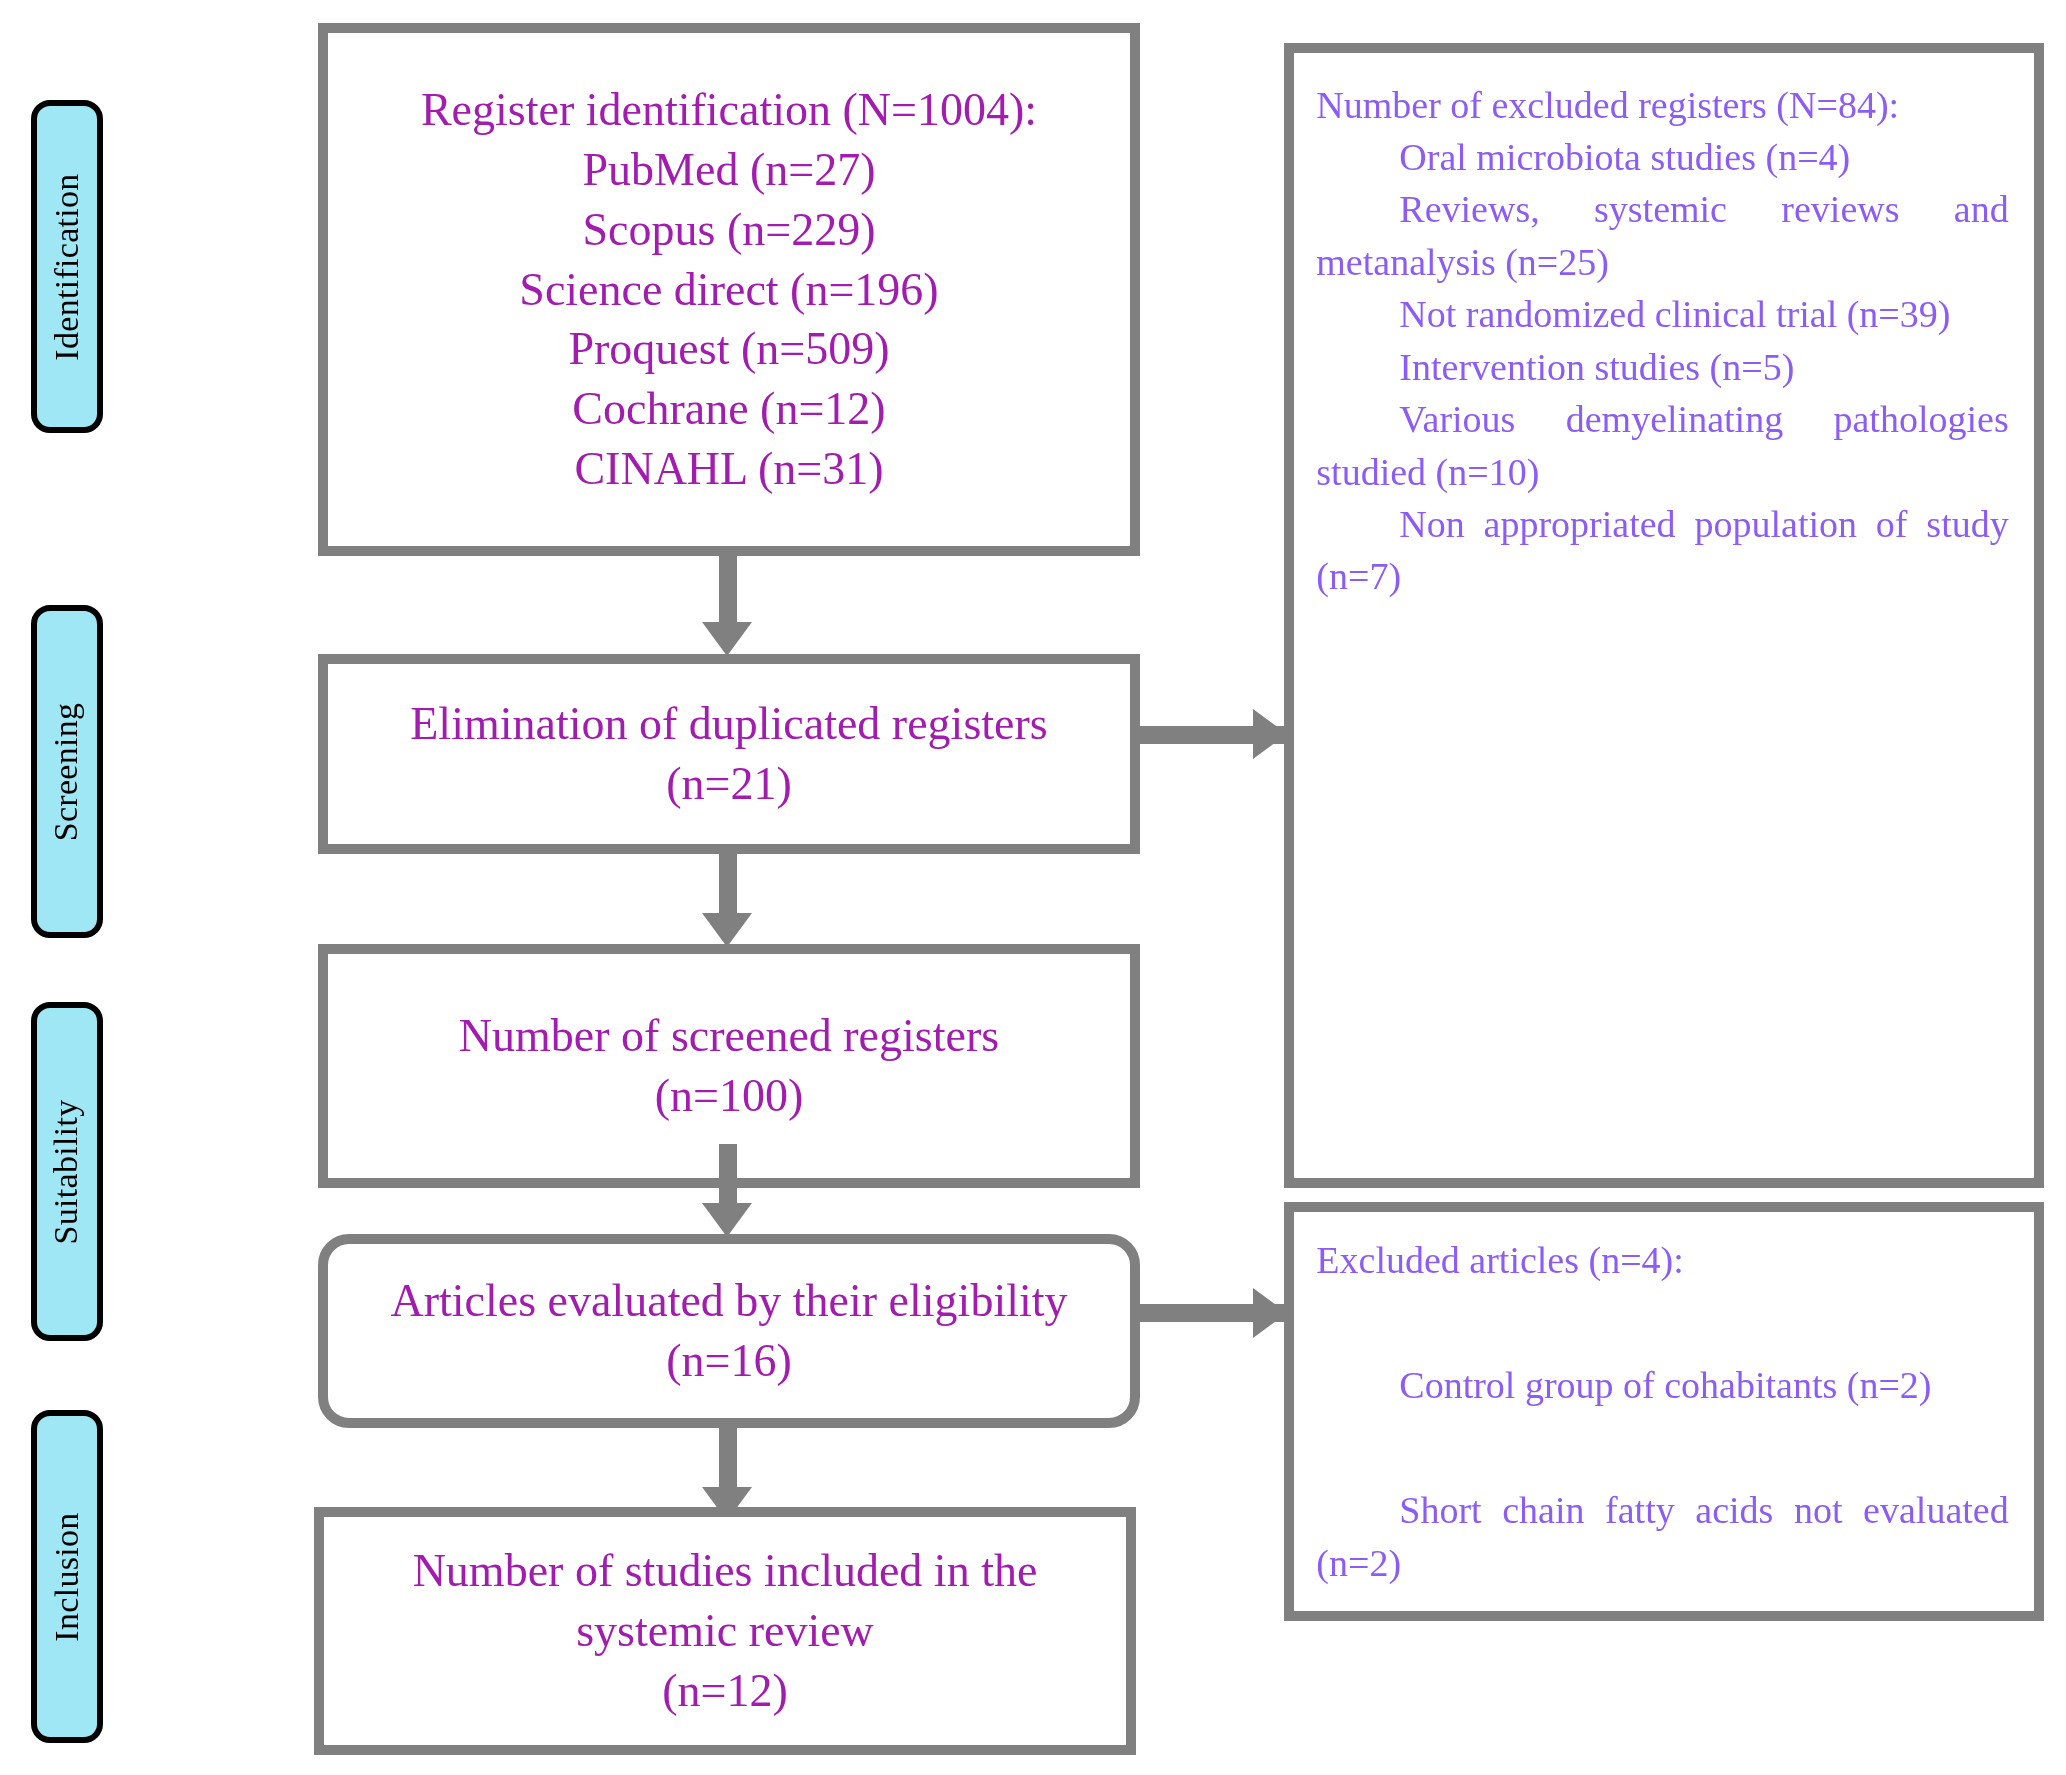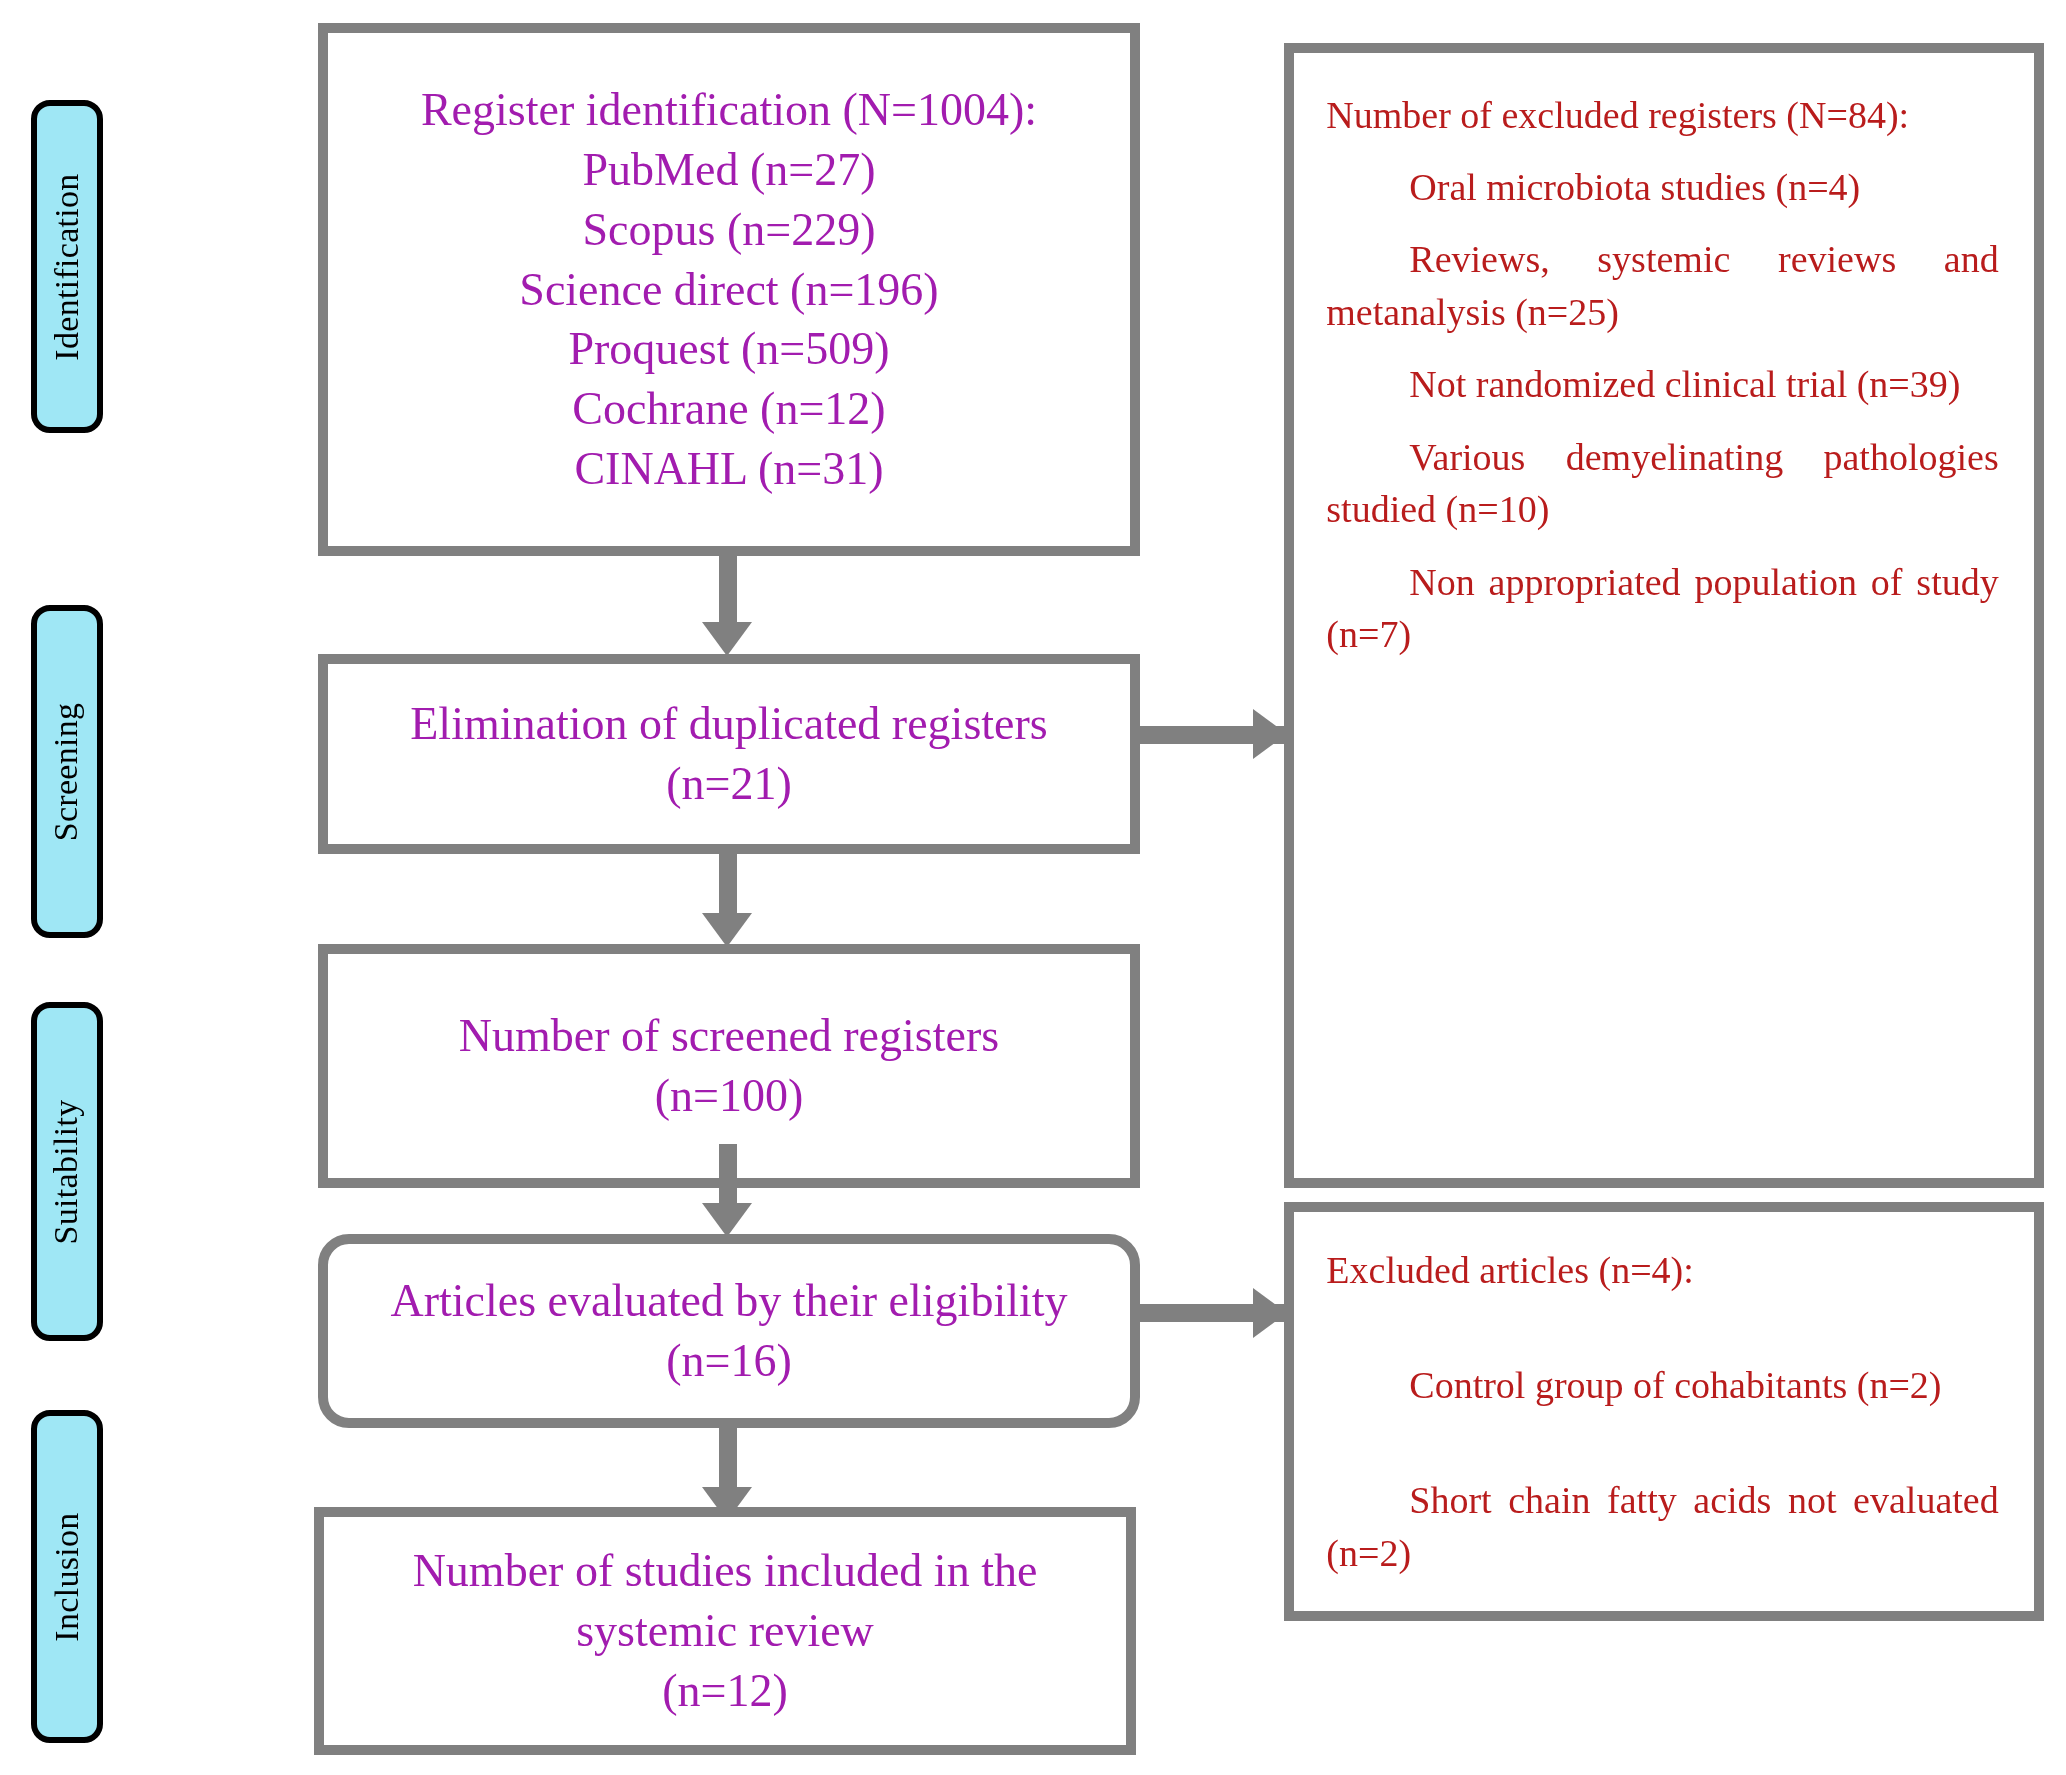--- a/index.html
+++ b/index.html
@@ -59,22 +59,22 @@
     color: #a21caf;
   }
   .box .line.c { text-align: center; }
 
   
   .para {
     font-size: 38px;
     line-height: 1.38;
     text-align: justify;
     text-justify: inter-word;
-    color: #b91c1c;
-    margin: 10px;
+    color: #8b5cf6;
+    margin: 0;
     padding: 0 22px 0 19px;
   }
   .para.hang { text-indent: 83px; }
   .para.flat { text-indent: 0; }
 
   
   .vline {
     position: absolute;
     background: #808080;
   }
@@ -167,20 +167,21 @@
     <div class="line c">Number of studies included in the</div>
     <div class="line c">systemic review</div>
     <div class="line c">(n=12)</div>
   </div>
 
   <div class="box justified" style="left:1284px; top:43px; width:760px; height:1145px; padding:25.5px 3.3px; justify-content:flex-start;">
     <p class="para flat">Number of excluded registers (N=84):</p>
     <p class="para hang">Oral microbiota studies (n=4)</p>
     <p class="para hang">Reviews, systemic reviews and metanalysis (n=25)</p>
     <p class="para hang">Not randomized clinical trial (n=39)</p>
+    <p class="para hang">Intervention studies (n=5)</p>
     <p class="para hang">Various demyelinating pathologies studied (n=10)</p>
     <p class="para hang">Non appropriated population of study (n=7)</p>
   </div>
 
   <div class="box justified" style="left:1284px; top:1202px; width:760px; height:419px; padding:22px 3.3px; justify-content:space-between;">
     <p class="para flat">Excluded articles (n=4):</p>
     <p class="para hang">Control group of cohabitants (n=2)</p>
     <p class="para hang">Short chain fatty acids not evaluated (n=2)</p>
   </div>
 

